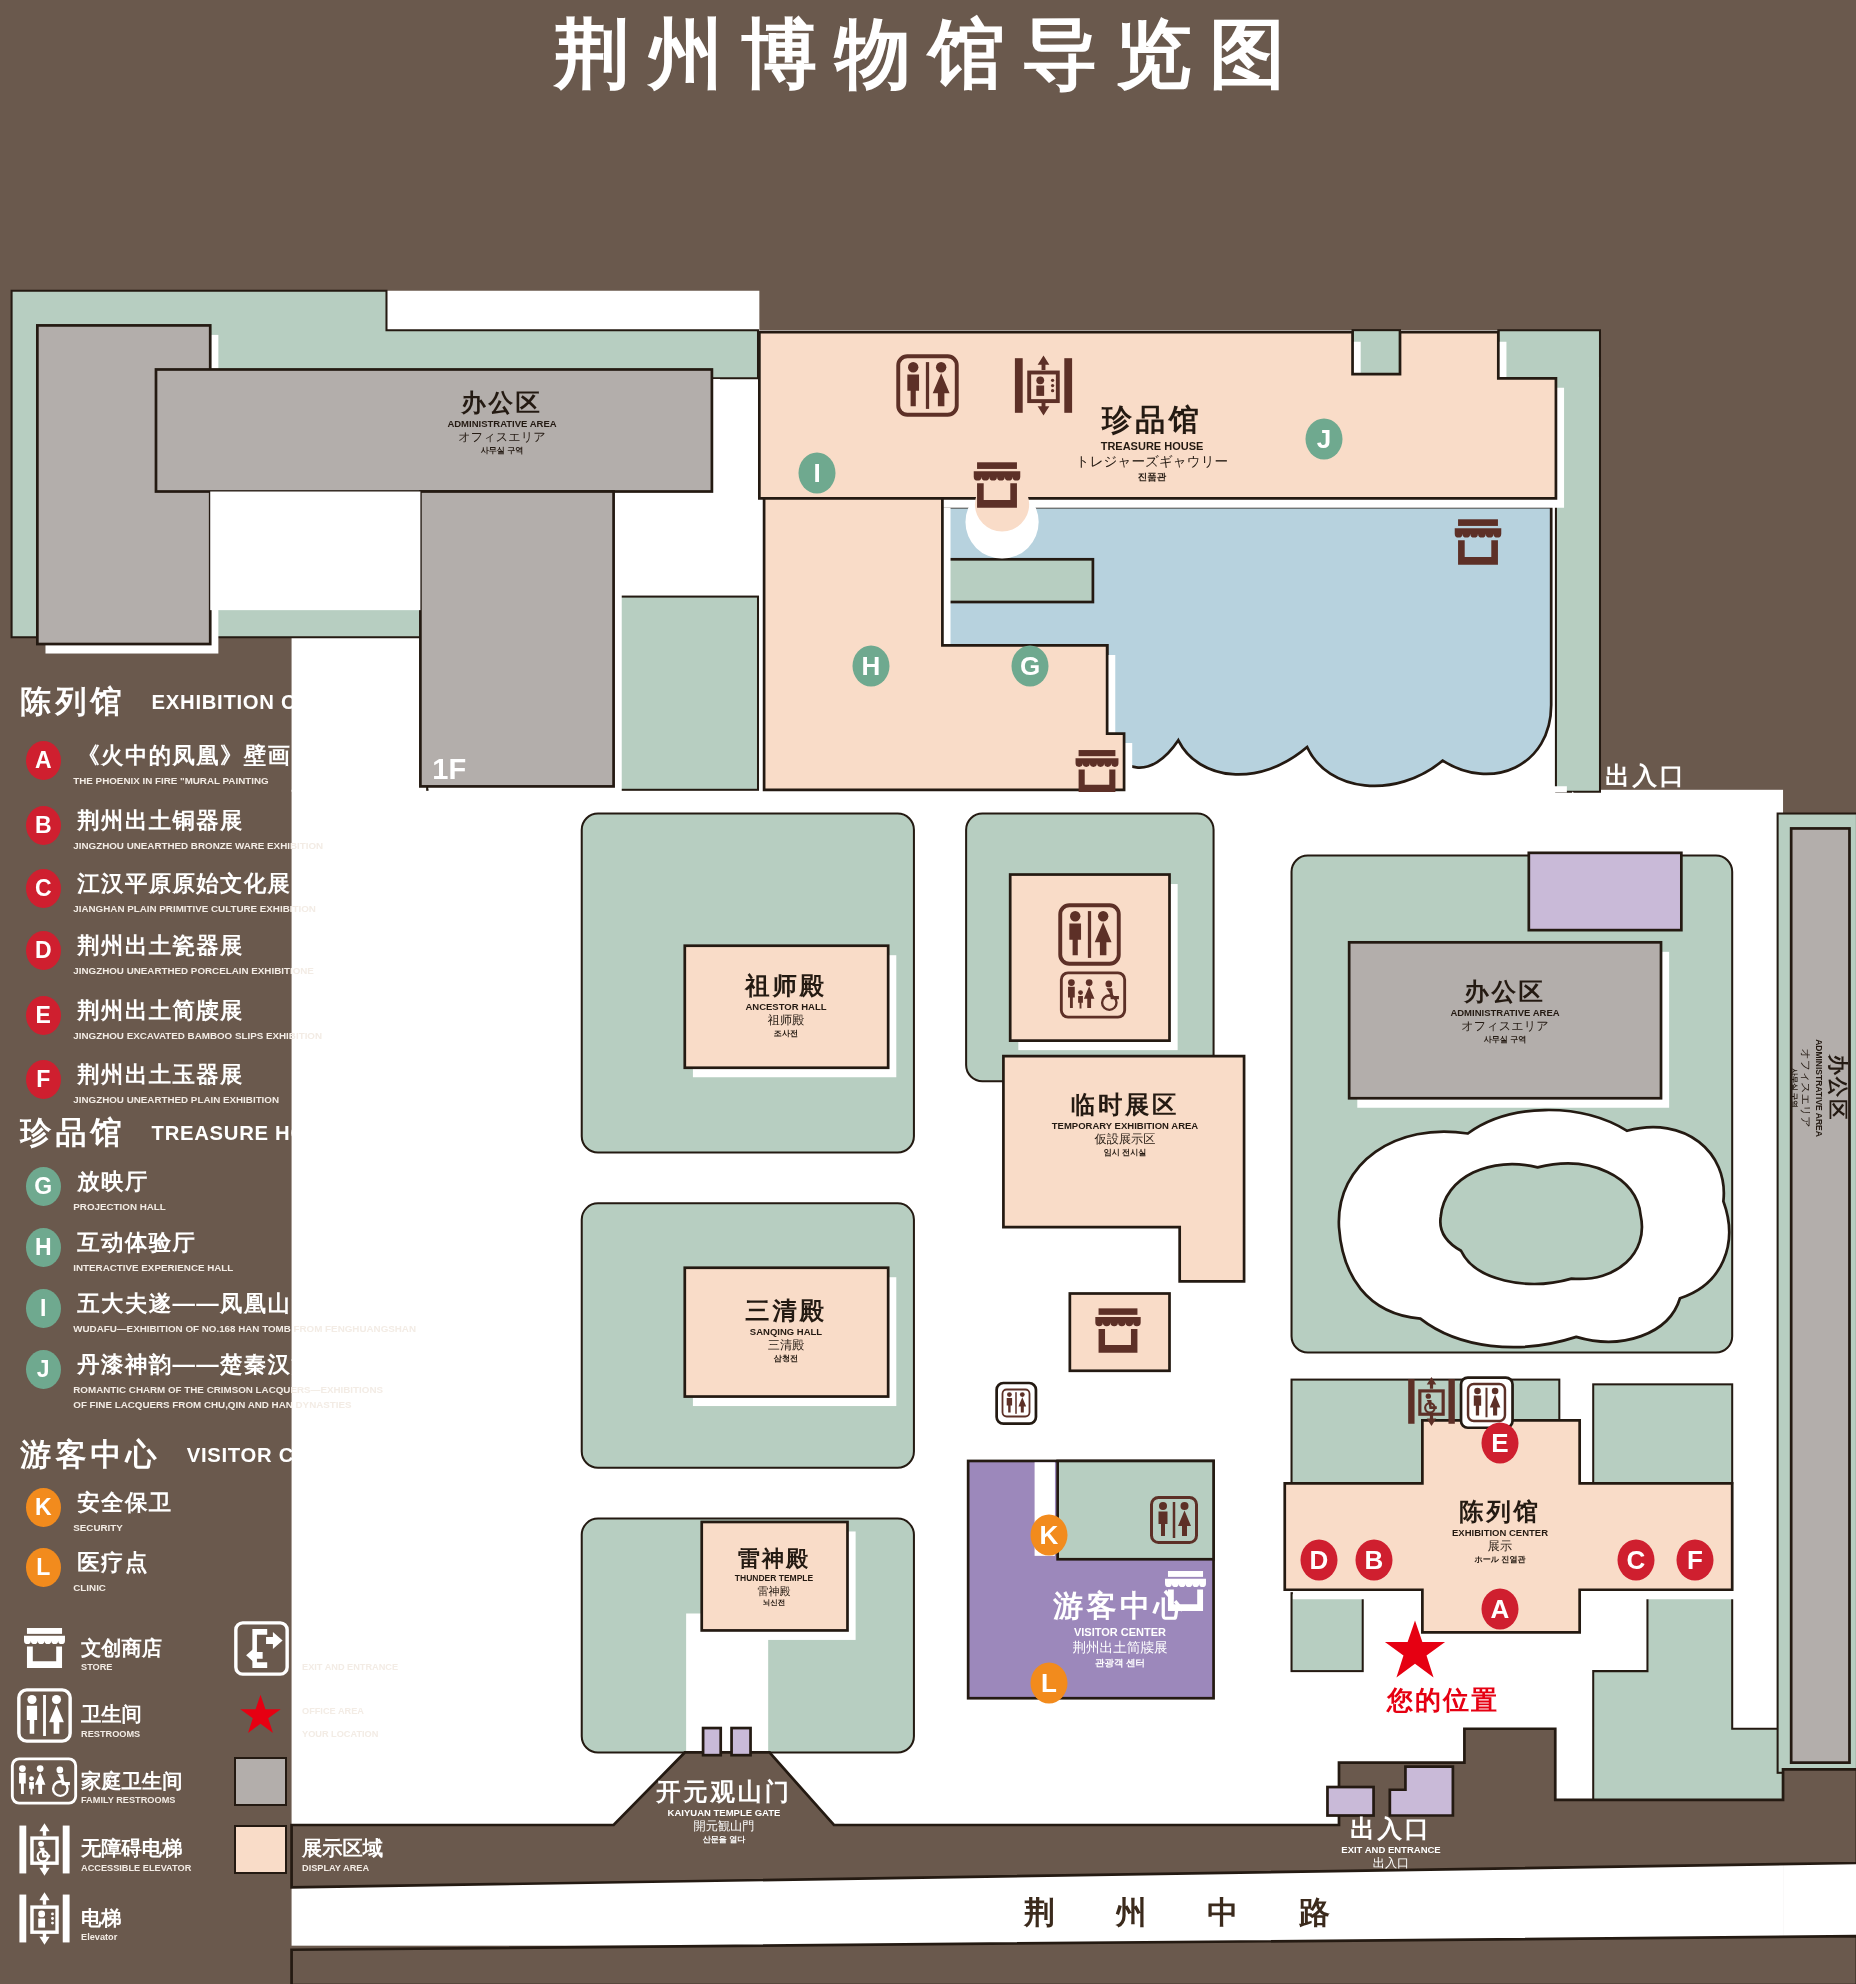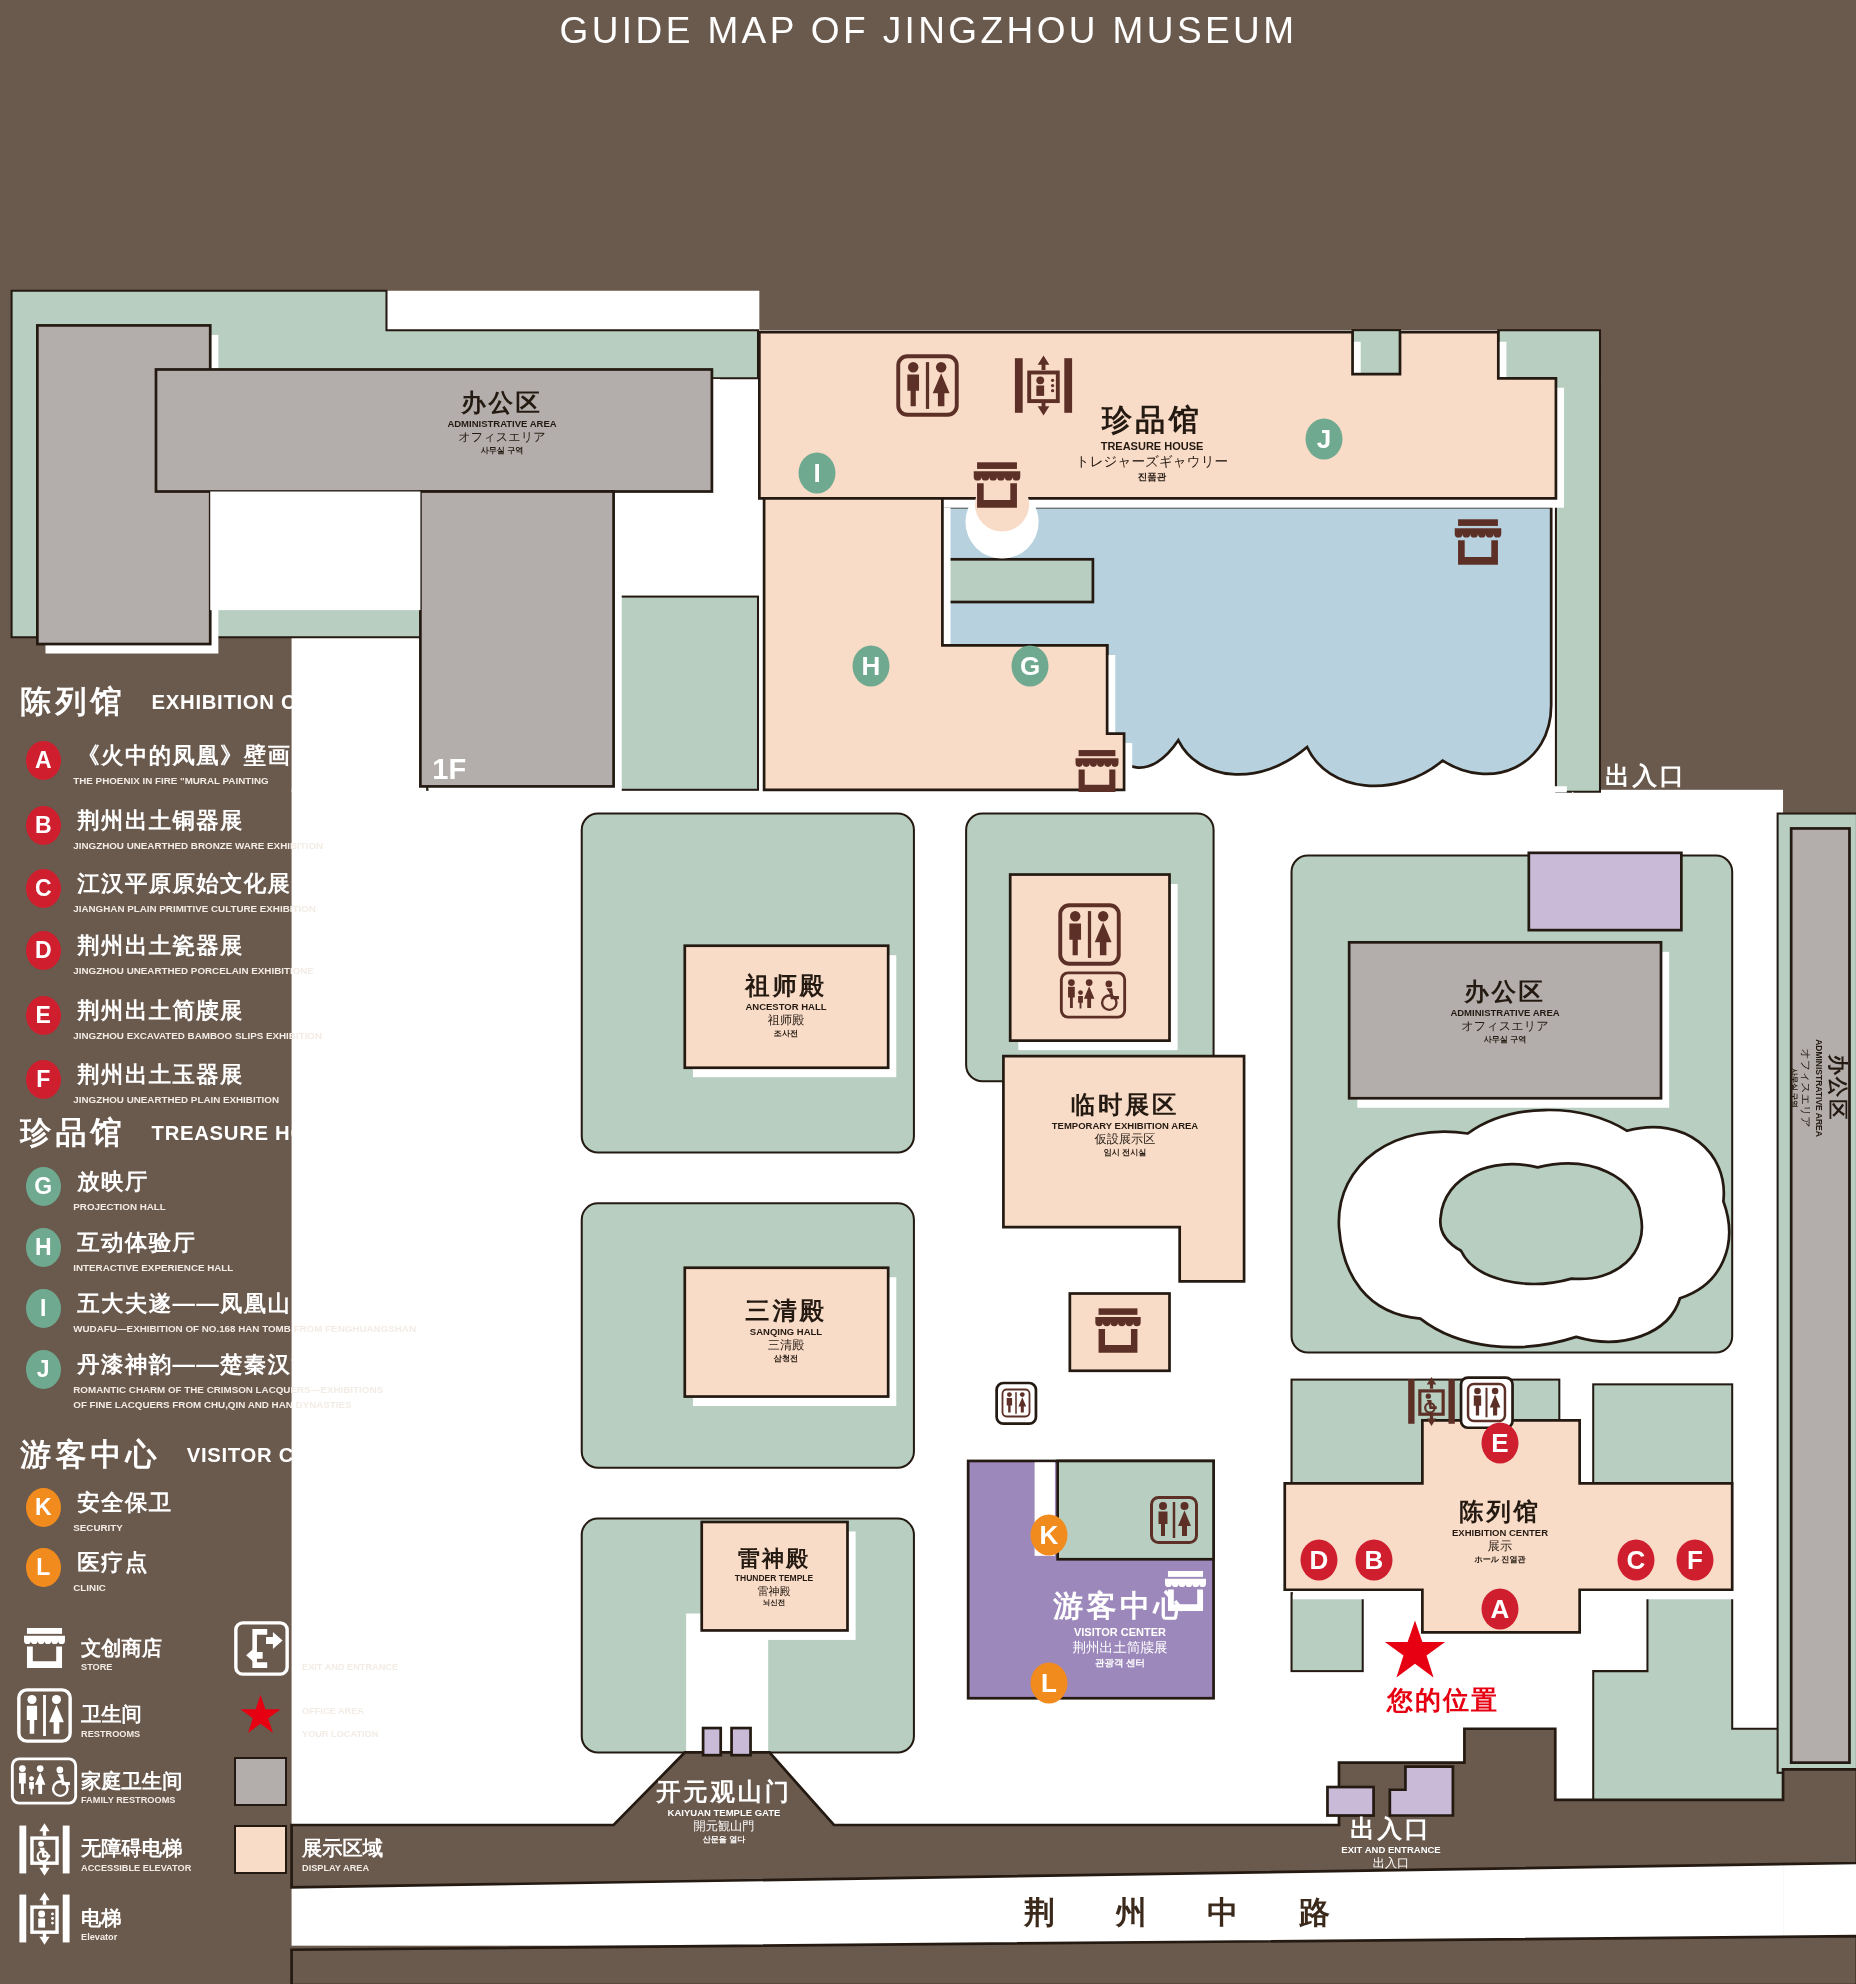--- a/index.html
+++ b/index.html
@@ -235,21 +235,21 @@
         <rect x="2255" y="1258" width="225" height="114"></rect>
         <rect x="1037" y="2549" width="26" height="40"></rect>
         <rect x="1079" y="2549" width="28" height="40"></rect>
         <rect x="1958" y="2636" width="68" height="42"></rect>
         <path d="M2073,2606 H2143 V2678 H2050 V2640 H2073 Z"></path>
       </g>
     </g>
   </svg>
 
   <div class="header">
-    <div class="title-en">GUIDE MAP OF JINGZHOU MUSEUM</div>
+    <div class="title-zh">荆州博物馆导览图</div>
   </div>
 
   <div class="maplabel" style="left:502px;top:422px">
     <span class="zh2">办公区</span>
     <span class="en2">ADMINISTRATIVE AREA</span>
     <span class="ja2">オフィスエリア</span>
     <span class="ko2">사무실 구역</span>
   </div>
   <div class="maplabel" style="left:1152px;top:442px">
     <span class="zh1">珍品馆</span>

